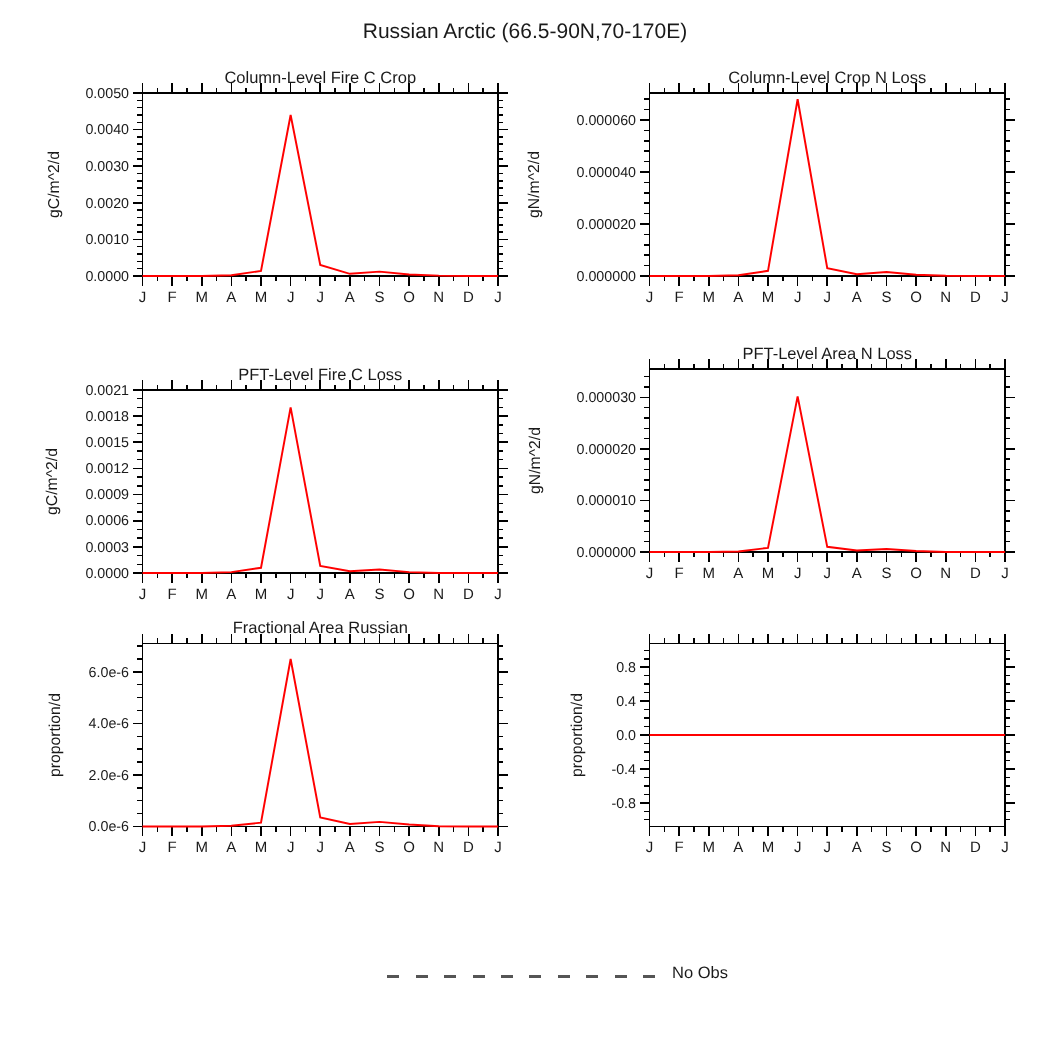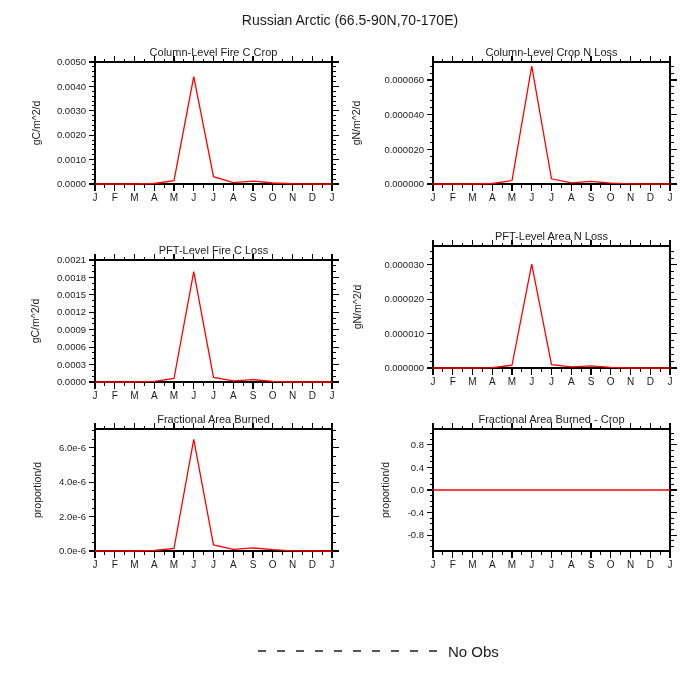--- a/index.html
+++ b/index.html
@@ -12,21 +12,21 @@
         font-size:11px;white-space:nowrap;color:#1a1a1a;}
   .ylab{position:absolute;top:78px;width:110px;height:14px;line-height:14px;
         text-align:center;transform:rotate(-90deg);font-size:10.5px;
         white-space:nowrap;color:#1a1a1a;}
   svg.plot{position:absolute;left:0;top:0;overflow:visible;}
   svg.plot text{font-family:"Liberation Sans", sans-serif;fill:#1a1a1a;}
   svg.plot .ytick{font-size:9.5px;}
   svg.plot .xtick{font-size:10px;}
   .legend-row{position:absolute;height:16px;}
   .legend-line{position:absolute;top:7px;height:1.5px;width:180px;}
-  .legend-label{position:absolute;left:190px;top:0;font-size:15px;white-space:nowrap;color:#1a1a1a;}
+  .legend-label{position:absolute;left:190px;top:0;font-size:11px;white-space:nowrap;color:#1a1a1a;}
 </style>
 </head>
 <body>
 
 <div id="page">
 
   <div class="main-title">Russian Arctic (66.5-90N,70-170E)</div>
 
   <div class="cell" style="left:10px;top:38px;">
     <div class="ctitle">Column-Level Fire C Crop</div>
@@ -500,21 +500,21 @@
         <line x1="81.5" y1="36.02816901408451" x2="85" y2="36.02816901408451" stroke="#000000" stroke-width="1" shape-rendering="crispEdges"></line>
         <line x1="322" y1="36.02816901408451" x2="325.5" y2="36.02816901408451" stroke="#000000" stroke-width="1" shape-rendering="crispEdges"></line>
         <line x1="81.5" y1="29.1549295774648" x2="85" y2="29.1549295774648" stroke="#000000" stroke-width="1" shape-rendering="crispEdges"></line>
         <line x1="322" y1="29.1549295774648" x2="325.5" y2="29.1549295774648" stroke="#000000" stroke-width="1" shape-rendering="crispEdges"></line>
         <rect x="85" y="24" width="237" height="122" fill="none" stroke="#000000" stroke-width="1.3" shape-rendering="crispEdges"></rect>
         <polyline points="85.00,146.00 104.75,146.00 124.50,146.00 144.25,145.66 164.00,143.25 183.75,42.21 203.50,142.56 223.25,144.97 243.00,143.94 262.75,145.31 282.50,146.00 302.25,146.00 322.00,146.00" fill="none" stroke="#ff0000" stroke-width="1.3"></polyline>
       </svg>
   </div>
 
   <div class="cell" style="left:10px;top:405px;">
-    <div class="ctitle">Fractional Area Burned</div>
+    <div class="ctitle">Fractional Area Russian</div>
     <div class="ylab" style="left: -28px;">proportion/d</div>
     <svg class="plot" width="333" height="178">
         <line x1="85" y1="146" x2="85" y2="152.5" stroke="#000000" stroke-width="1.1" shape-rendering="crispEdges"></line>
         <line x1="85" y1="24" x2="85" y2="17.5" stroke="#000000" stroke-width="1.1" shape-rendering="crispEdges"></line>
         <line x1="94.875" y1="146" x2="94.875" y2="149.5" stroke="#000000" stroke-width="1" shape-rendering="crispEdges"></line>
         <line x1="94.875" y1="24" x2="94.875" y2="20.5" stroke="#000000" stroke-width="1" shape-rendering="crispEdges"></line>
         <text x="85" y="163" text-anchor="middle" class="xtick">J</text>
         <line x1="104.75" y1="146" x2="104.75" y2="152.5" stroke="#000000" stroke-width="1.1" shape-rendering="crispEdges"></line>
         <line x1="104.75" y1="24" x2="104.75" y2="17.5" stroke="#000000" stroke-width="1.1" shape-rendering="crispEdges"></line>
         <line x1="114.625" y1="146" x2="114.625" y2="149.5" stroke="#000000" stroke-width="1" shape-rendering="crispEdges"></line>
@@ -606,21 +606,20 @@
         <line x1="81.5" y1="34.30985915492958" x2="85" y2="34.30985915492958" stroke="#000000" stroke-width="1" shape-rendering="crispEdges"></line>
         <line x1="322" y1="34.30985915492958" x2="325.5" y2="34.30985915492958" stroke="#000000" stroke-width="1" shape-rendering="crispEdges"></line>
         <line x1="81.5" y1="25.718309859154928" x2="85" y2="25.718309859154928" stroke="#000000" stroke-width="1" shape-rendering="crispEdges"></line>
         <line x1="322" y1="25.718309859154928" x2="325.5" y2="25.718309859154928" stroke="#000000" stroke-width="1" shape-rendering="crispEdges"></line>
         <rect x="85" y="24" width="237" height="122" fill="none" stroke="#000000" stroke-width="1.3" shape-rendering="crispEdges"></rect>
         <polyline points="85.00,146.00 104.75,146.00 124.50,146.00 144.25,145.48 164.00,143.42 183.75,34.31 203.50,139.99 223.25,144.28 243.00,142.91 262.75,144.63 282.50,145.83 302.25,146.00 322.00,146.00" fill="none" stroke="#ff0000" stroke-width="1.3"></polyline>
       </svg>
   </div>
 
   <div class="cell" style="left:348px;top:405px;">
-    <div class="ctitle">Fractional Area Burned - Crop</div>
     <div class="ylab" style="left: -18px;">proportion/d</div>
     <svg class="plot" width="333" height="178">
         <line x1="85" y1="146" x2="85" y2="152.5" stroke="#000000" stroke-width="1.1" shape-rendering="crispEdges"></line>
         <line x1="85" y1="24" x2="85" y2="17.5" stroke="#000000" stroke-width="1.1" shape-rendering="crispEdges"></line>
         <line x1="94.875" y1="146" x2="94.875" y2="149.5" stroke="#000000" stroke-width="1" shape-rendering="crispEdges"></line>
         <line x1="94.875" y1="24" x2="94.875" y2="20.5" stroke="#000000" stroke-width="1" shape-rendering="crispEdges"></line>
         <text x="85" y="163" text-anchor="middle" class="xtick">J</text>
         <line x1="104.75" y1="146" x2="104.75" y2="152.5" stroke="#000000" stroke-width="1.1" shape-rendering="crispEdges"></line>
         <line x1="104.75" y1="24" x2="104.75" y2="17.5" stroke="#000000" stroke-width="1.1" shape-rendering="crispEdges"></line>
         <line x1="114.625" y1="146" x2="114.625" y2="149.5" stroke="#000000" stroke-width="1" shape-rendering="crispEdges"></line>

